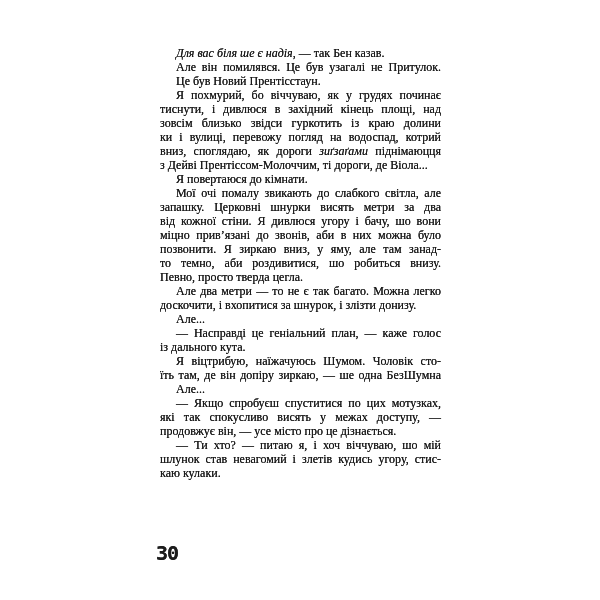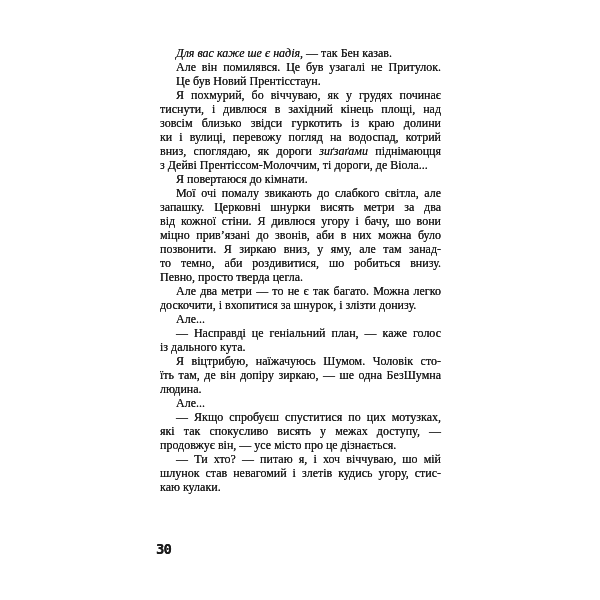--- a/index.html
+++ b/index.html
@@ -34,32 +34,32 @@
     white-space: nowrap;
   }
   .line.ind { text-indent: 16px; }
   .it { font-style: italic; }
   .page-number {
     position: absolute;
     left: 156px;
     top: 541px;
     font-family: "DejaVu Sans Mono", monospace;
     font-weight: 700;
-    font-size: 14px;
+    font-size: 20px;
     letter-spacing: -1px;
     color: #1c1c1c;
     text-shadow: 0 0 0.4px currentColor;
   }
 </style>
 </head>
 <body>
 
 <div class="page" style="background: rgb(255, 255, 255);">
   <div class="text-block" id="text-block" style="color: rgb(28, 28, 28);">
-      <div class="line nj ind"><span class="it">Для вас каже ше є надія</span><span>, — так Бен казав.</span></div>
+      <div class="line nj ind"><span class="it">Для вас біля ше є надія</span><span>, — так Бен казав.</span></div>
       <div class="line j ind"><span>Але він помилявся. Це був узагалі не Притулок.</span></div>
       <div class="line nj ind"><span>Це був Новий Прентісстаун.</span></div>
       <div class="line j ind"><span>Я похмурий, бо віччуваю, як у грудях починає</span></div>
       <div class="line j"><span>тиснути, і дивлюся в західний кінець площі, над</span></div>
       <div class="line j"><span>зовсім близько звідси гуркотить із краю долини</span></div>
       <div class="line j"><span>ки і вулиці, перевожу погляд на водоспад, котрий</span></div>
       <div class="line j"><span>вниз, споглядаю, як дороги </span><span class="it">зиґзаґами</span><span> піднімаюцця</span></div>
       <div class="line nj"><span>з Дейві Прентіссом-Молоччим, ті дороги, де Віола...</span></div>
       <div class="line nj ind"><span>Я повертаюся до кімнати.</span></div>
       <div class="line j ind"><span>Мої очі помалу звикають до слабкого світла, але</span></div>
@@ -69,21 +69,20 @@
       <div class="line j"><span>позвонити. Я зиркаю вниз, у яму, але там занад-</span></div>
       <div class="line j"><span>то темно, аби роздивитися, шо робиться внизу.</span></div>
       <div class="line nj"><span>Певно, просто тверда цегла.</span></div>
       <div class="line j ind"><span>Але два метри — то не є так багато. Можна легко</span></div>
       <div class="line nj"><span>доскочити, і вхопитися за шнурок, і злізти донизу.</span></div>
       <div class="line nj ind"><span>Але...</span></div>
       <div class="line j ind"><span>— Насправді це геніальний план, — каже голос</span></div>
       <div class="line nj"><span>із дального кута.</span></div>
       <div class="line j ind"><span>Я віцтрибую, наїжачуюсь Шумом. Чоловік сто-</span></div>
       <div class="line j"><span>їть там, де він допіру зиркаю, — ше одна БезШумна</span></div>
-      <div class="line nj"><span>людина.</span></div>
       <div class="line nj ind"><span>Але...</span></div>
       <div class="line j ind"><span>— Якщо спробуєш спуститися по цих мотузках,</span></div>
       <div class="line j"><span>які так спокусливо висять у межах доступу, —</span></div>
       <div class="line nj"><span>продовжує він, — усе місто про це дізнається.</span></div>
       <div class="line j ind"><span>— Ти хто? — питаю я, і хоч віччуваю, шо мій</span></div>
       <div class="line j"><span>шлунок став невагомий і злетів кудись угору, стис-</span></div>
       <div class="line nj"><span>каю кулаки.</span></div>
     </div>
   <div class="page-number">30</div>
 </div>

